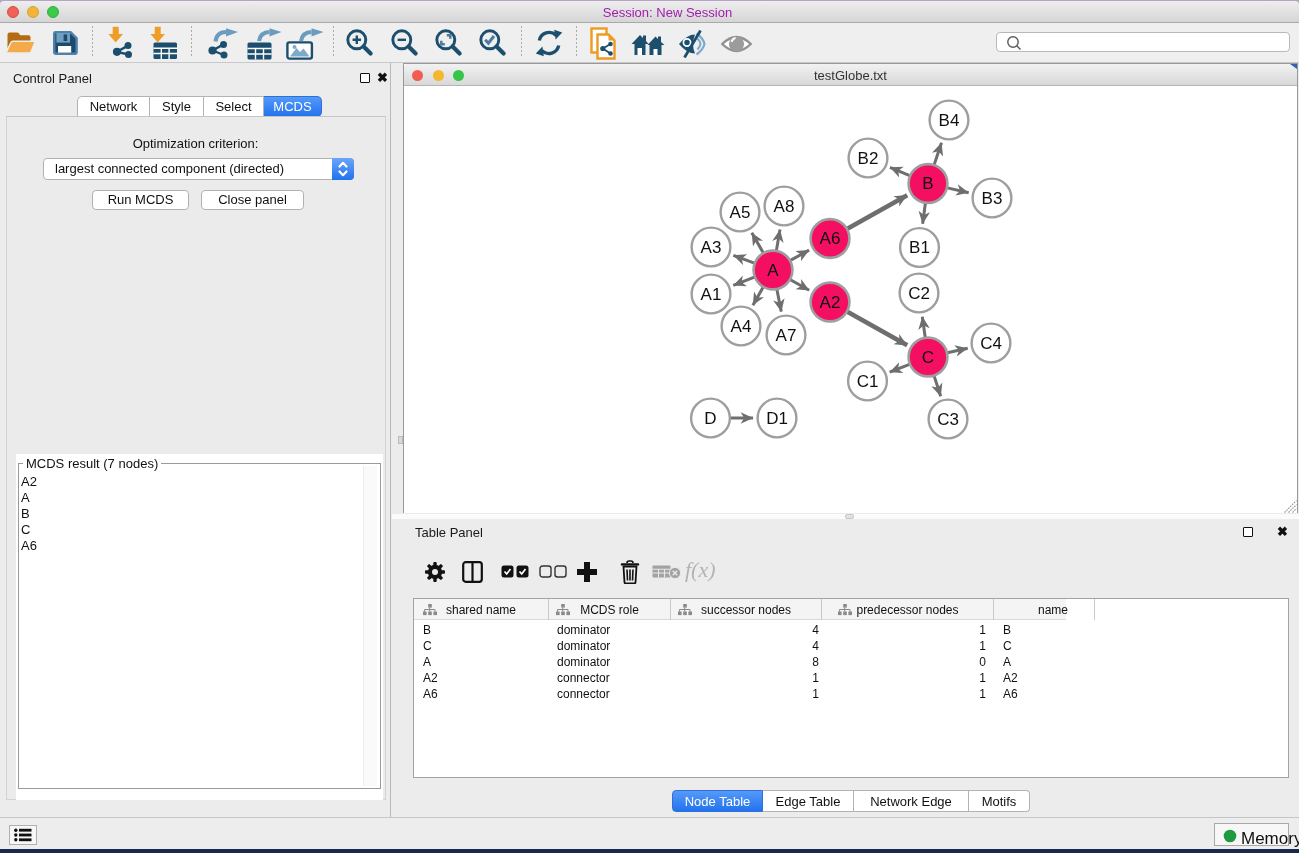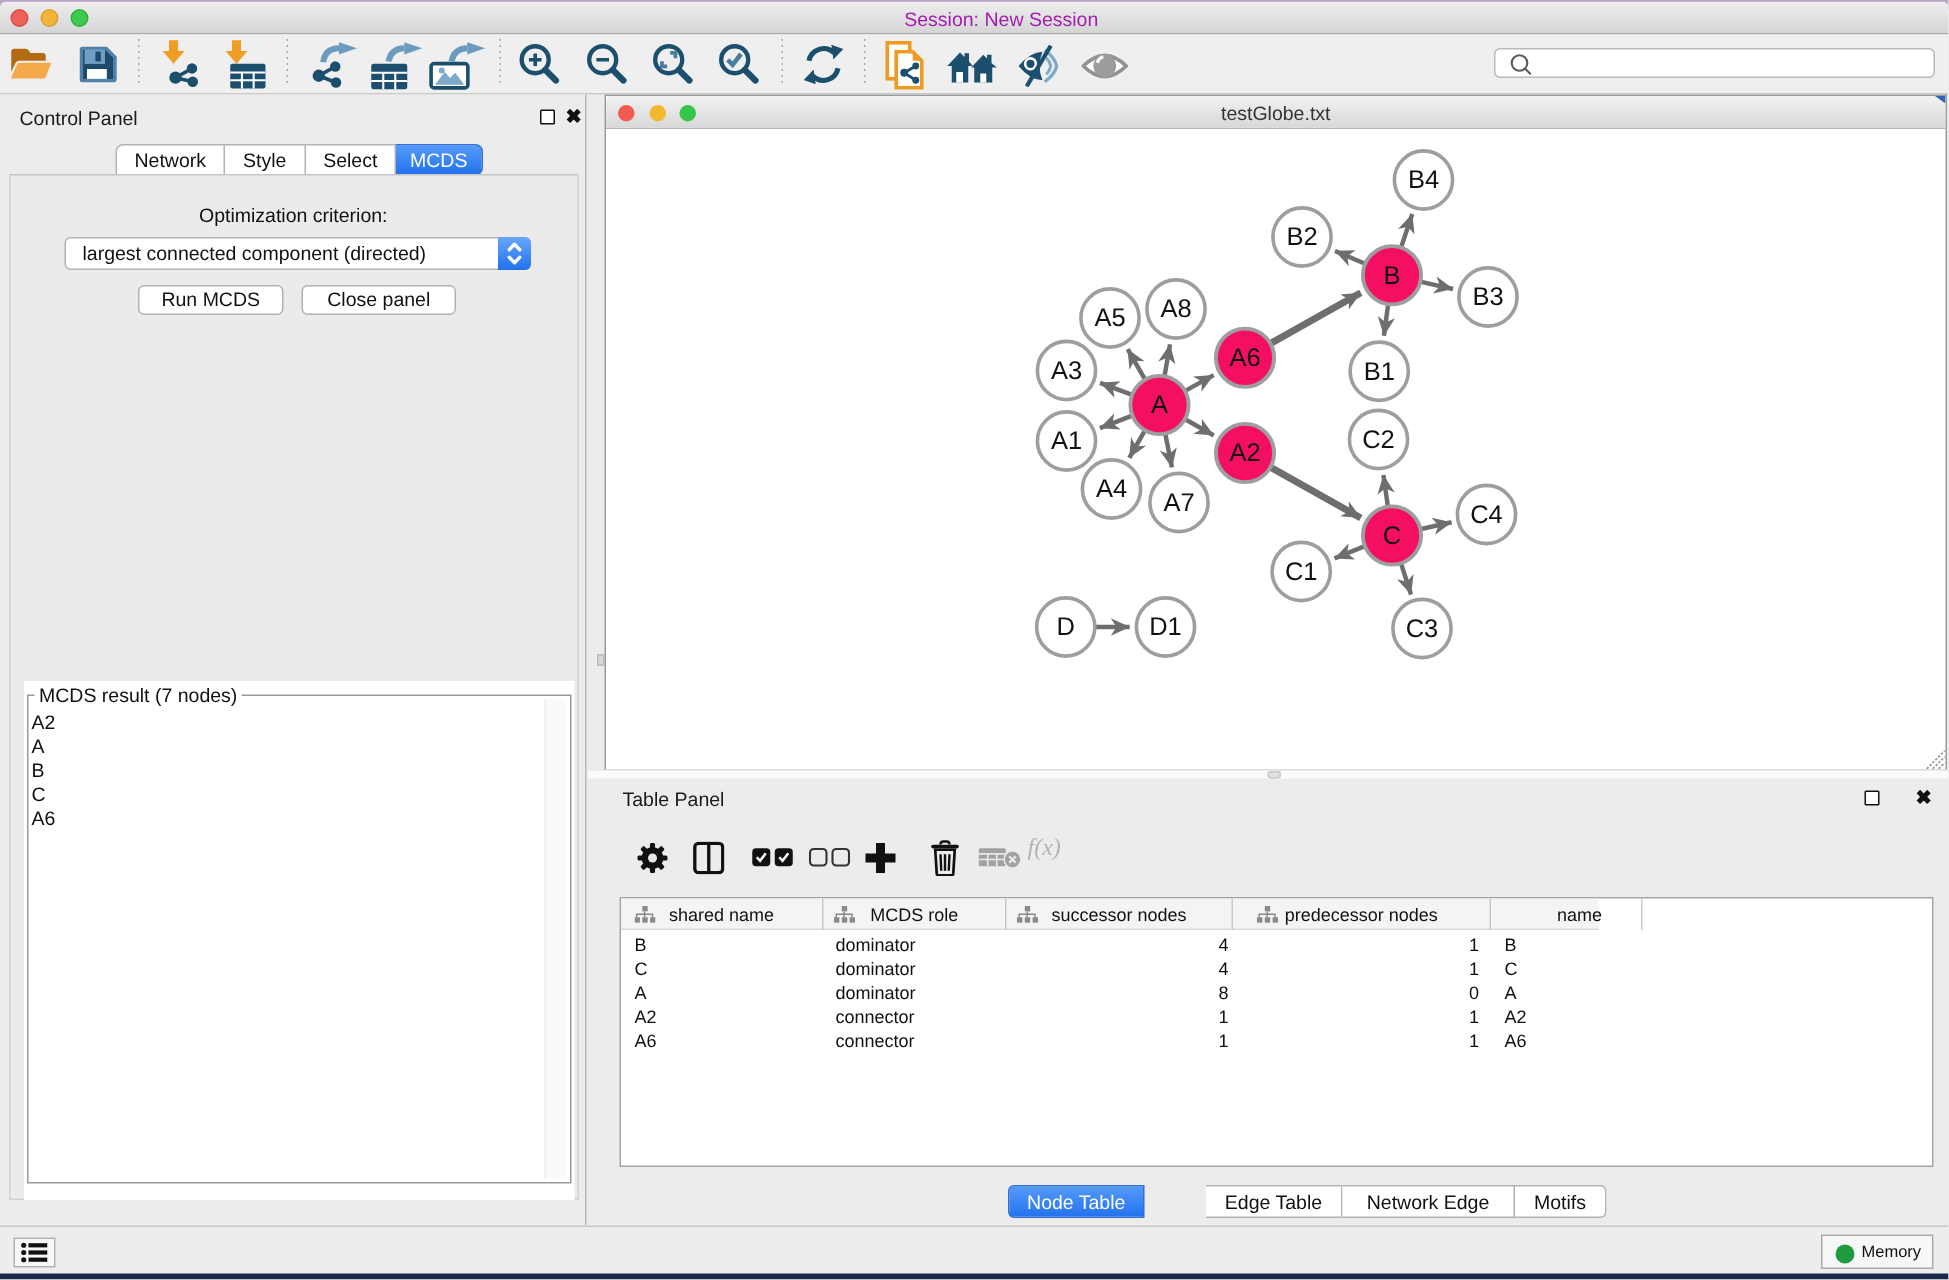--- a/index.html
+++ b/index.html
@@ -49,21 +49,21 @@
 .hico{position:absolute;top:5px;}
 .trow{position:absolute;font-size:12px;color:#111;height:16px;line-height:16px;}
 .btabs{display:flex;position:absolute;left:672px;top:790px;}
 .btab{font-size:13px;color:#111;background:#fff;border:1px solid #b3b3b3;border-left:none;text-align:center;height:22px;padding-top:3px;}
 .btab.first{border-left:1px solid #b3b3b3;border-radius:4px 0 0 4px;}
 .btab.last{border-radius:0 4px 4px 0;}
 .btab.sel{background:linear-gradient(#559afa,#2373ee);color:#fff;border-color:#2e6fd8;border-radius:4px 0 0 4px;}
 
 #statusbar{left:0;top:817px;width:1299px;height:32px;background:#ededed;border-top:1px solid #c6c6c6;}
 #listbtn{left:9px;top:7px;width:28px;height:20px;background:#f7f7f7;border:1px solid #b0b0b0;position:absolute;}
-#membtn{right:10px;top:5px;width:75px;height:23px;background:#f7f7f7;border:1px solid #a9a9a9;position:absolute;font-size:11px;color:#111;}
+#membtn{right:10px;top:5px;width:75px;height:23px;background:#f7f7f7;border:1px solid #a9a9a9;position:absolute;font-size:17px;color:#111;}
 #navy{left:0;top:849px;width:1299px;height:4px;background:#19284b;}
 </style></head>
 <body>
 <div class="abs" id="purpletop"></div>
 <div class="abs" id="titlebar">
   <div class="tl" style="left:7px;background:#ee625a;border:0.5px solid #dd4a40;"></div>
   <div class="tl" style="left:26.5px;background:#f2b43a;border:0.5px solid #daa030;"></div>
   <div class="tl" style="left:46.5px;background:#3dc94c;border:0.5px solid #2fb13e;"></div>
 </div>
 <div class="abs" id="title">Session: New Session</div>
@@ -362,21 +362,21 @@
   <svg class="ticon" style="left:247px;top:16px" width="30" height="16" viewBox="0 0 30 16">
     <g fill="#a2a2a2">
         <rect x="0.5" y="1.5" width="18" height="12" rx="1"></rect>
       </g>
     <g stroke="#e9e9e9" stroke-width="1.1">
         <path d="M0.5 5.2 h18 M0.5 9 h18 M6.5 5.2 V13.5 M12.5 5.2 V13.5"></path>
       </g>
     <circle cx="23" cy="9" r="5.6" fill="#a2a2a2" stroke="#e9e9e9" stroke-width="1"></circle>
     <path d="M20.8 6.8 l4.4 4.4 M25.2 6.8 l-4.4 4.4" stroke="#e9e9e9" stroke-width="1.5"></path>
   </svg>
-  <div class="abs" style="left:280px;top:9px;font-family:'Liberation Serif',serif;font-style:italic;font-size:16px;color:#b3b3b3;">f(x)</div>
+  <div class="abs" style="left:280px;top:9px;font-family:'Liberation Serif',serif;font-style:italic;font-size:22px;color:#b3b3b3;">f(x)</div>
 </div>
 <div class="abs" id="ttable">
   <div id="thead">
     <div class="hcell" style="left:0;width:135px;">shared name</div>
     <div class="hcell" style="left:135px;width:122px;">MCDS role</div>
     <div class="hcell" style="left:257px;width:151px;">successor nodes</div>
     <div class="hcell" style="left:408px;width:172px;">predecessor nodes</div>
     <div class="hcell" style="left:598px;width:83px;">name</div>
     <svg class="hico" style="left:9px" width="14" height="12" viewBox="0 0 14 12">
         <g fill="#8a8a8a">
@@ -436,21 +436,21 @@
     <div class="trow" style="left:472px;top:71px;width:100px;text-align:right;">1</div>
     <div class="trow" style="left:589px;top:71px;">A2</div>
   <div class="trow" style="left:9px;top:87px;">A6</div>
     <div class="trow" style="left:143px;top:87px;">connector</div>
     <div class="trow" style="left:305px;top:87px;width:100px;text-align:right;">1</div>
     <div class="trow" style="left:472px;top:87px;width:100px;text-align:right;">1</div>
     <div class="trow" style="left:589px;top:87px;">A6</div>
 </div>
 <div class="btabs">
   <div class="btab sel first" style="width:91px;">Node Table</div>
-  <div class="btab" style="width:91px;margin-left:41px;">Edge Table</div>
+  <div class="btab" style="width:91px;">Edge Table</div>
   <div class="btab" style="width:115px;">Network Edge</div>
   <div class="btab last" style="width:61px;">Motifs</div>
 </div>
 <div class="abs" id="statusbar">
   <div id="listbtn">
       <svg width="18" height="14" viewBox="0 0 18 14" style="position:absolute;left:4px;top:2px">
         <g fill="#111">
           <circle cx="1.8" cy="2.2" r="1.7"></circle>
           <circle cx="1.8" cy="7" r="1.7"></circle>
           <circle cx="1.8" cy="11.8" r="1.7"></circle>

